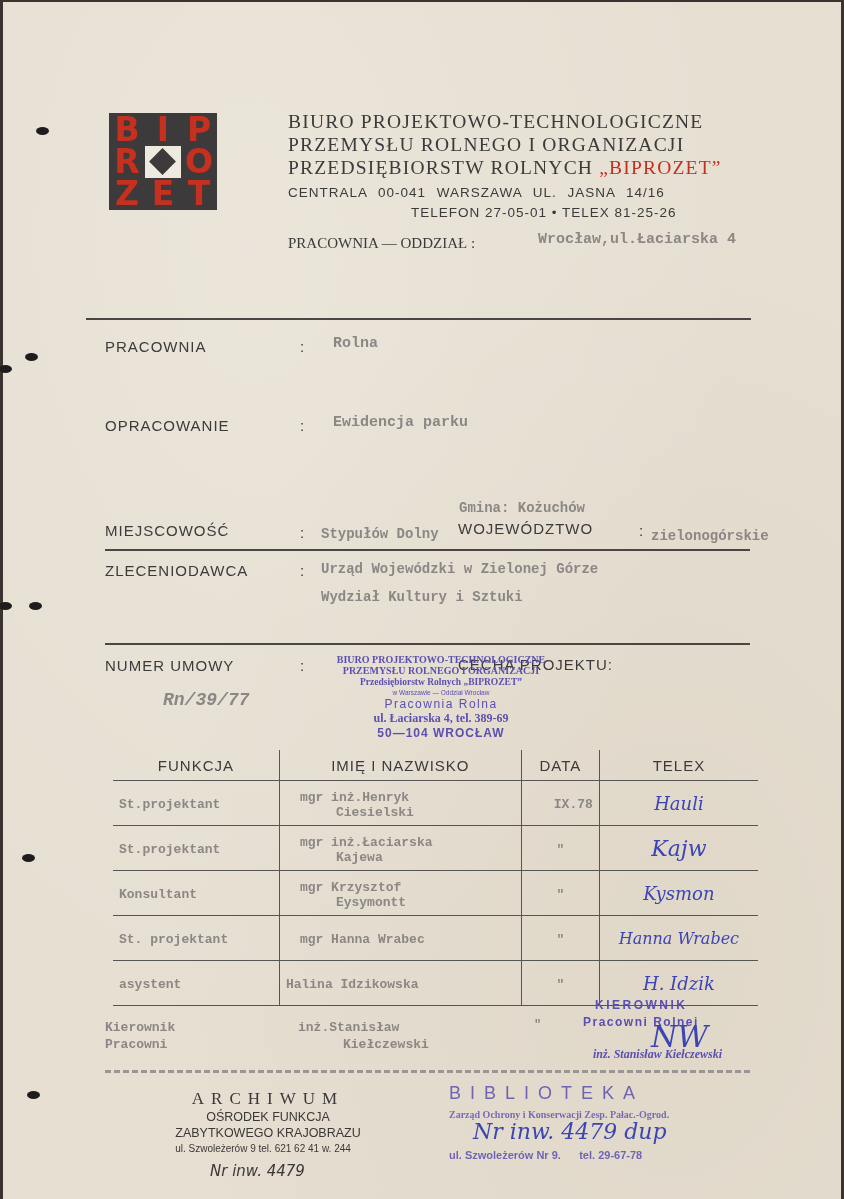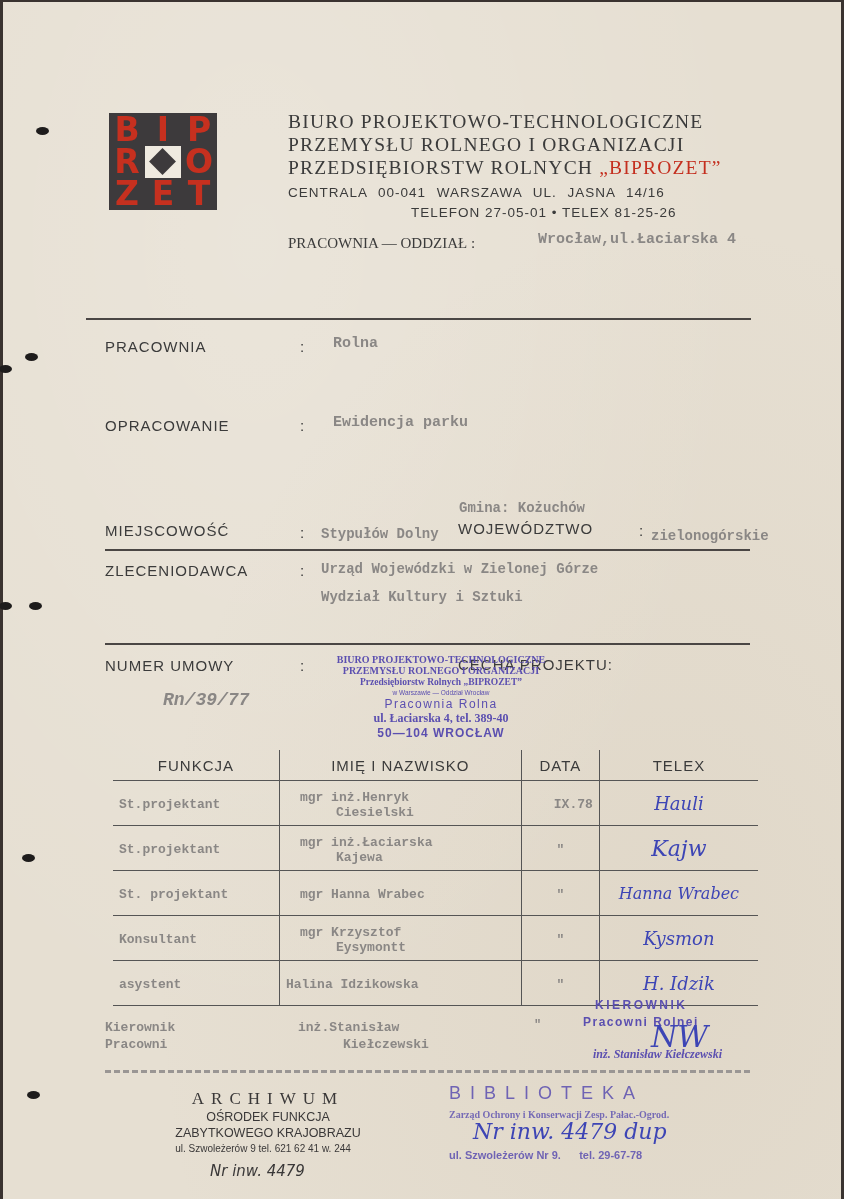--- a/index.html
+++ b/index.html
@@ -104,21 +104,21 @@
   <div class="abs label" style="left:297px;top:655px;">:</div>
   <div class="abs typed" style="left:160px;top:688px;font-size:18px;font-style:italic;">Rn/39/77</div>
   <div class="abs label" style="left:455px;top:654px;">CECHA PROJEKTU:</div>
 
   <div class="abs stamp" style="left:330px;top:652px;width:216px;text-align:center;">
     <div style="font-family:'Liberation Serif',serif;font-weight:bold;font-size:10px;line-height:11px;">BIURO PROJEKTOWO-TECHNOLOGICZNE</div>
     <div style="font-family:'Liberation Serif',serif;font-weight:bold;font-size:10px;line-height:11px;">PRZEMYSŁU ROLNEGO I ORGANIZACJI</div>
     <div style="font-family:'Liberation Serif',serif;font-weight:bold;font-size:9.5px;line-height:12px;">Przedsiębiorstw Rolnych „BIPROZET”</div>
     <div style="font-size:6.5px;line-height:9px;">w Warszawie — Oddział Wrocław</div>
     <div style="font-size:12px;letter-spacing:1.5px;line-height:14px;">Pracownia Rolna</div>
-    <div style="font-family:'Liberation Serif',serif;font-weight:bold;font-size:12px;line-height:15px;">ul. Łaciarska 4, tel. 389-40</div>
+    <div style="font-family:'Liberation Serif',serif;font-weight:bold;font-size:12px;line-height:15px;">ul. Łaciarska 4, tel. 389-69</div>
     <div style="font-weight:bold;font-size:12px;letter-spacing:1px;line-height:14px;">50—104 WROCŁAW</div>
   </div>
 
   <table class="tbl">
     <colgroup>
         <col style="width:167px">
         <col style="width:243px">
         <col style="width:76px">
         <col style="width:159px">
       </colgroup>
@@ -135,30 +135,30 @@
       <td style="text-align:center;padding-left:32px;"><span class="typed">IX.78</span></td>
       <td style="text-align:center;"><span class="sig" style="font-size:18px;">Hauli</span></td>
     </tr>
     <tr>
       <td><span class="typed">St.projektant</span></td>
       <td><span class="typed" style="padding-left:14px;">mgr inż.Łaciarska</span><span class="typed name2">Kajewa</span></td>
       <td style="text-align:center;"><span class="typed">"</span></td>
       <td style="text-align:center;"><span class="sig" style="font-size:22px;">Kajw</span></td>
     </tr>
     <tr>
+      <td><span class="typed">Konsultant</span></td>
+      <td><span class="typed" style="padding-left:14px;">mgr Krzysztof</span><span class="typed name2">Eysymontt</span></td>
+      <td style="text-align:center;"><span class="typed">"</span></td>
+      <td style="text-align:center;"><span class="sig" style="font-size:18px;">Kysmon</span></td>
+    </tr>
+    <tr>
       <td><span class="typed">St. projektant</span></td>
       <td><span class="typed" style="padding-left:14px;">mgr Hanna Wrabec</span></td>
       <td style="text-align:center;"><span class="typed">"</span></td>
       <td style="text-align:center;"><span class="sig" style="font-size:16px;">Hanna Wrabec</span></td>
-    </tr>
-    <tr>
-      <td><span class="typed">Konsultant</span></td>
-      <td><span class="typed" style="padding-left:14px;">mgr Krzysztof</span><span class="typed name2">Eysymontt</span></td>
-      <td style="text-align:center;"><span class="typed">"</span></td>
-      <td style="text-align:center;"><span class="sig" style="font-size:18px;">Kysmon</span></td>
     </tr>
     <tr>
       <td><span class="typed">asystent</span></td>
       <td><span class="typed">Halina Idzikowska</span></td>
       <td style="text-align:center;"><span class="typed">"</span></td>
       <td style="text-align:center;"><span class="sig" style="font-size:18px;">H. Idzik</span></td>
     </tr>
   </tbody>
     </table>
 

